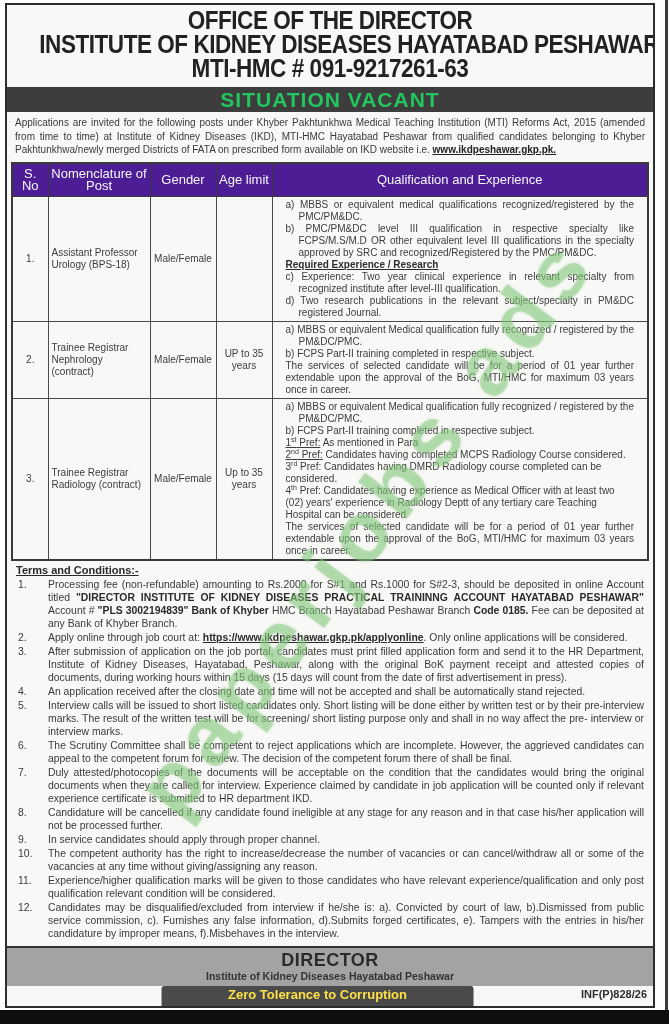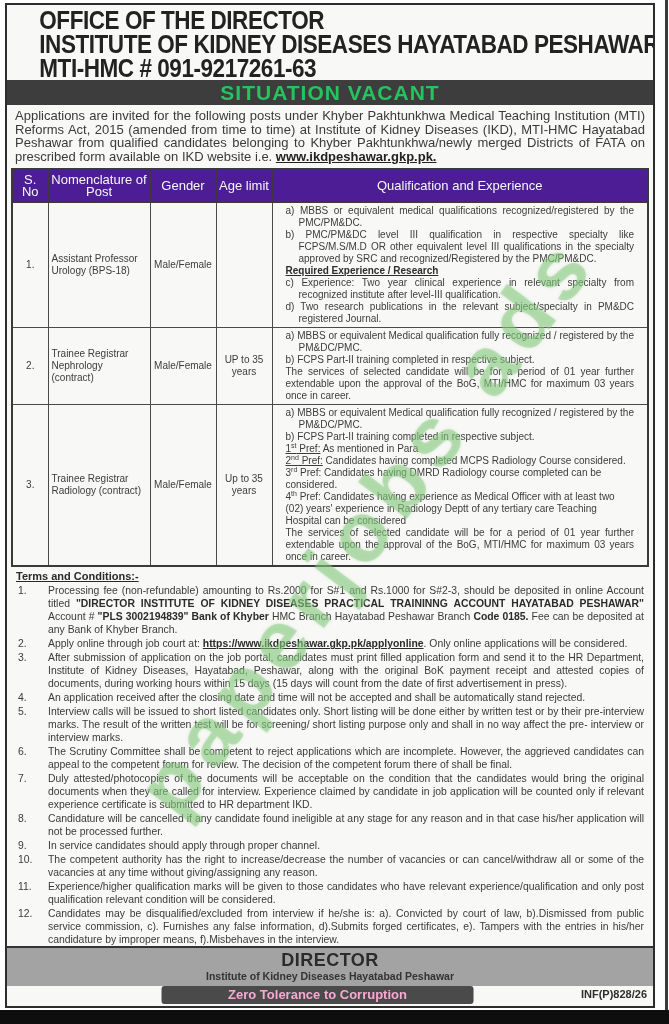--- a/index.html
+++ b/index.html
@@ -10,28 +10,28 @@
   .page{position:absolute;left:5px;top:3px;width:646px;bottom:16px;border:2px solid #2d2d2d;
         background:#f8f8f6;display:flex;flex-direction:column;overflow:hidden;}
 
   
   .wm{position:absolute;left:110px;top:770px;transform:rotate(-53deg);transform-origin:0 0;
       font-size:84px;font-weight:bold;letter-spacing:10px;white-space:nowrap;
       color:rgba(130,199,122,0.42);text-shadow:0 0 3px rgba(130,199,122,0.35);
       pointer-events:none;z-index:5;}
 
   
-  .title-block{padding:3px 0 0;text-align:left;}
+  .title-block{padding:3px 0 7px;text-align:center;}
   .title-line{font-weight:bold;color:#222;font-size:25px;line-height:24px;white-space:nowrap;
               transform:scaleX(0.9);transform-origin:50% 50%;letter-spacing:-0.5px;}
   .banner{background:#3d3d3d;color:#22c55e;text-align:center;font-weight:bold;font-size:21px;
           line-height:25px;letter-spacing:1px;}
 
   
-  .intro{padding:4px 8px 3px;font-size:13px;line-height:13.6px;text-align:justify;}
+  .intro{padding:4px 8px 3px;font-size:10px;line-height:13.6px;text-align:justify;}
   .intro .site{font-weight:bold;text-decoration:underline;color:#222;}
 
   
   .tbl-wrap{padding:2px 4px 0;}
   table{width:100%;border-collapse:collapse;border:2px solid #3a3a3a;}
   th{background:#4c1d95;color:#f6f6f6;font-weight:normal;font-size:13px;line-height:12px;
      border:1px solid #3a3a3a;padding:4px 2px;text-align:center;}
   td{border:1px solid #4a4a4a;font-size:10px;line-height:12px;vertical-align:middle;
      padding:2px 3px;color:#3c3c3c;}
   td.c{text-align:center;}
@@ -52,22 +52,22 @@
   .term .txt{text-align:justify;}
   .term .b{font-weight:bold;color:#2b2b2b;}
   .term .bu{font-weight:bold;text-decoration:underline;color:#2b2b2b;}
 
   
   .footer{margin-top:auto;}
   .footer-gray{background:#a3a3a3;border-top:2px solid #333;text-align:center;padding:2px 0 3px;}
   .director{font-weight:bold;font-size:18px;line-height:20px;color:#2b2b2b;letter-spacing:0.5px;}
   .institute{font-weight:bold;font-size:10.5px;line-height:13px;color:#333;}
   .footer-row{position:relative;height:20px;background:#f8f8f6;}
-  .slogan-bar{position:absolute;left:50%;top:0;transform:translateX(-54%);width:312px;height:18px;
-              background:#4a4a4a;border-radius:3px;color:#f9a8d4;font-weight:bold;font-size:13px;
+  .slogan-bar{position:absolute;left:50%;top:0;transform:translateX(-54%);width:312px;height:24px;
+              background:#4a4a4a;border-radius:3px;color:#fde047;font-weight:bold;font-size:13px;
               line-height:18px;text-align:center;}
   .ref{position:absolute;right:6px;top:2px;font-weight:bold;font-size:11px;color:#2e2e2e;}
 </style>
 </head>
 <body>
 
 <div class="scan">
   <div class="page">
 
     <div class="wm">paperjobs ads</div>

